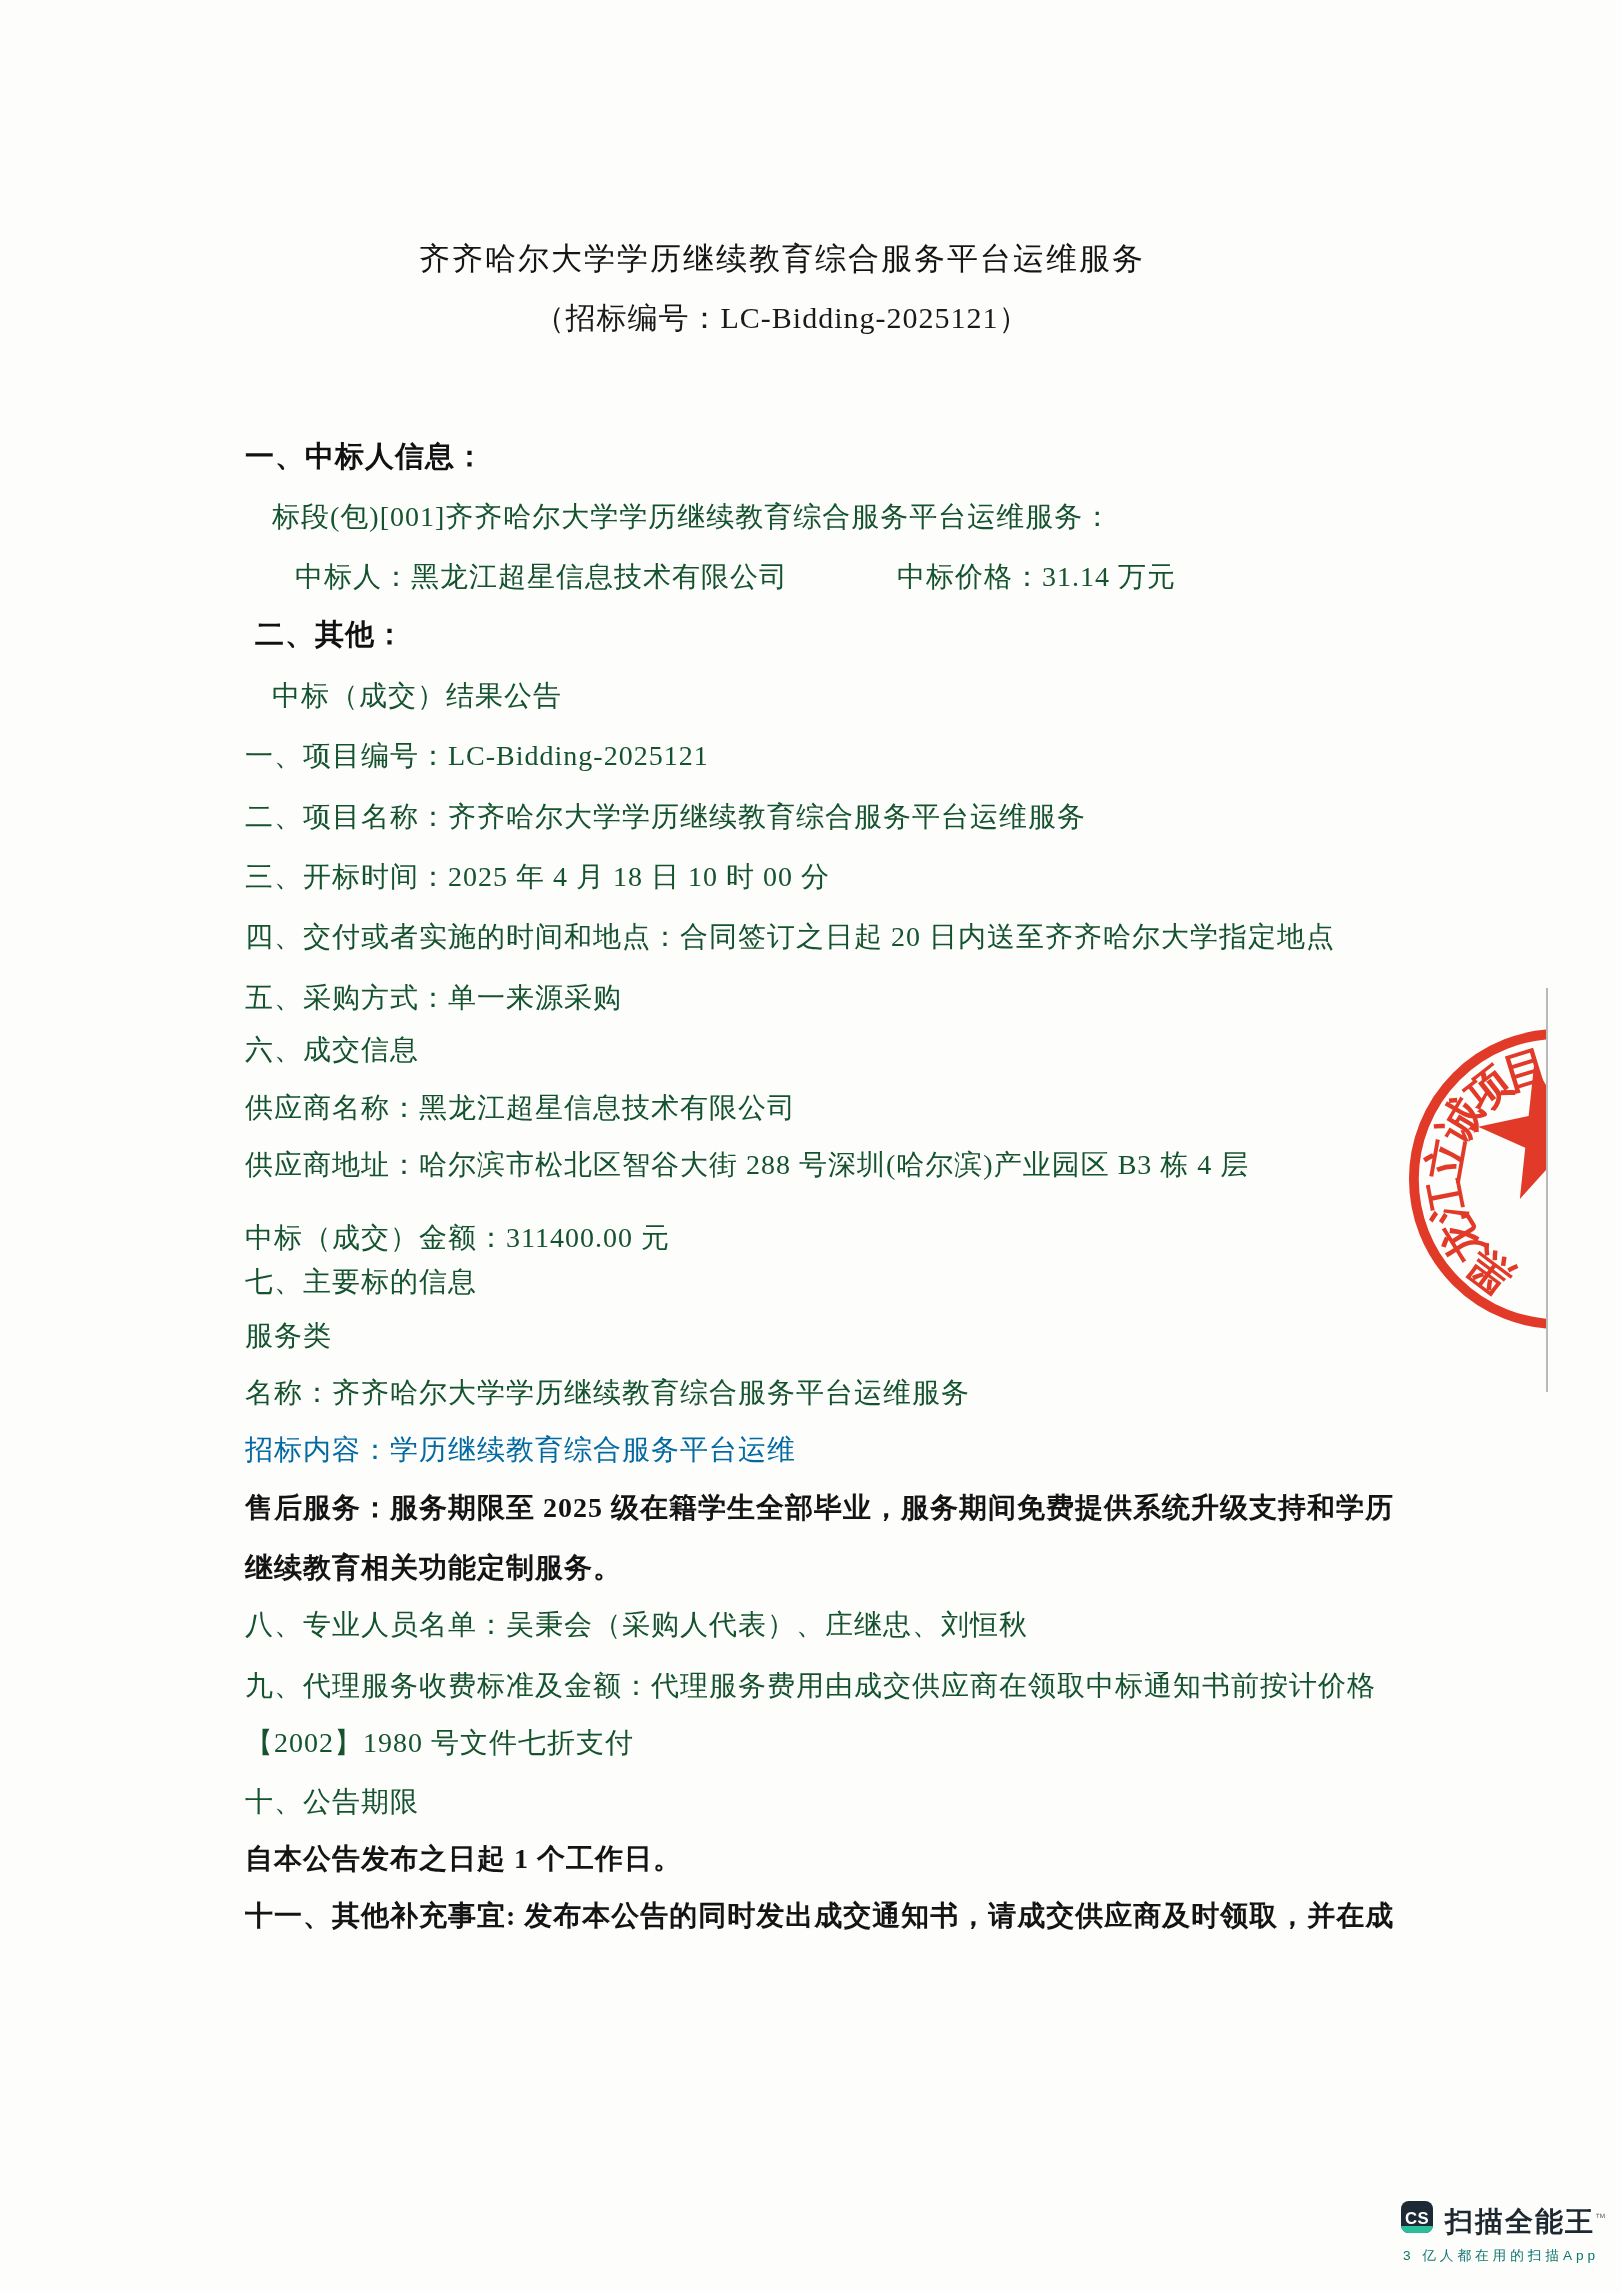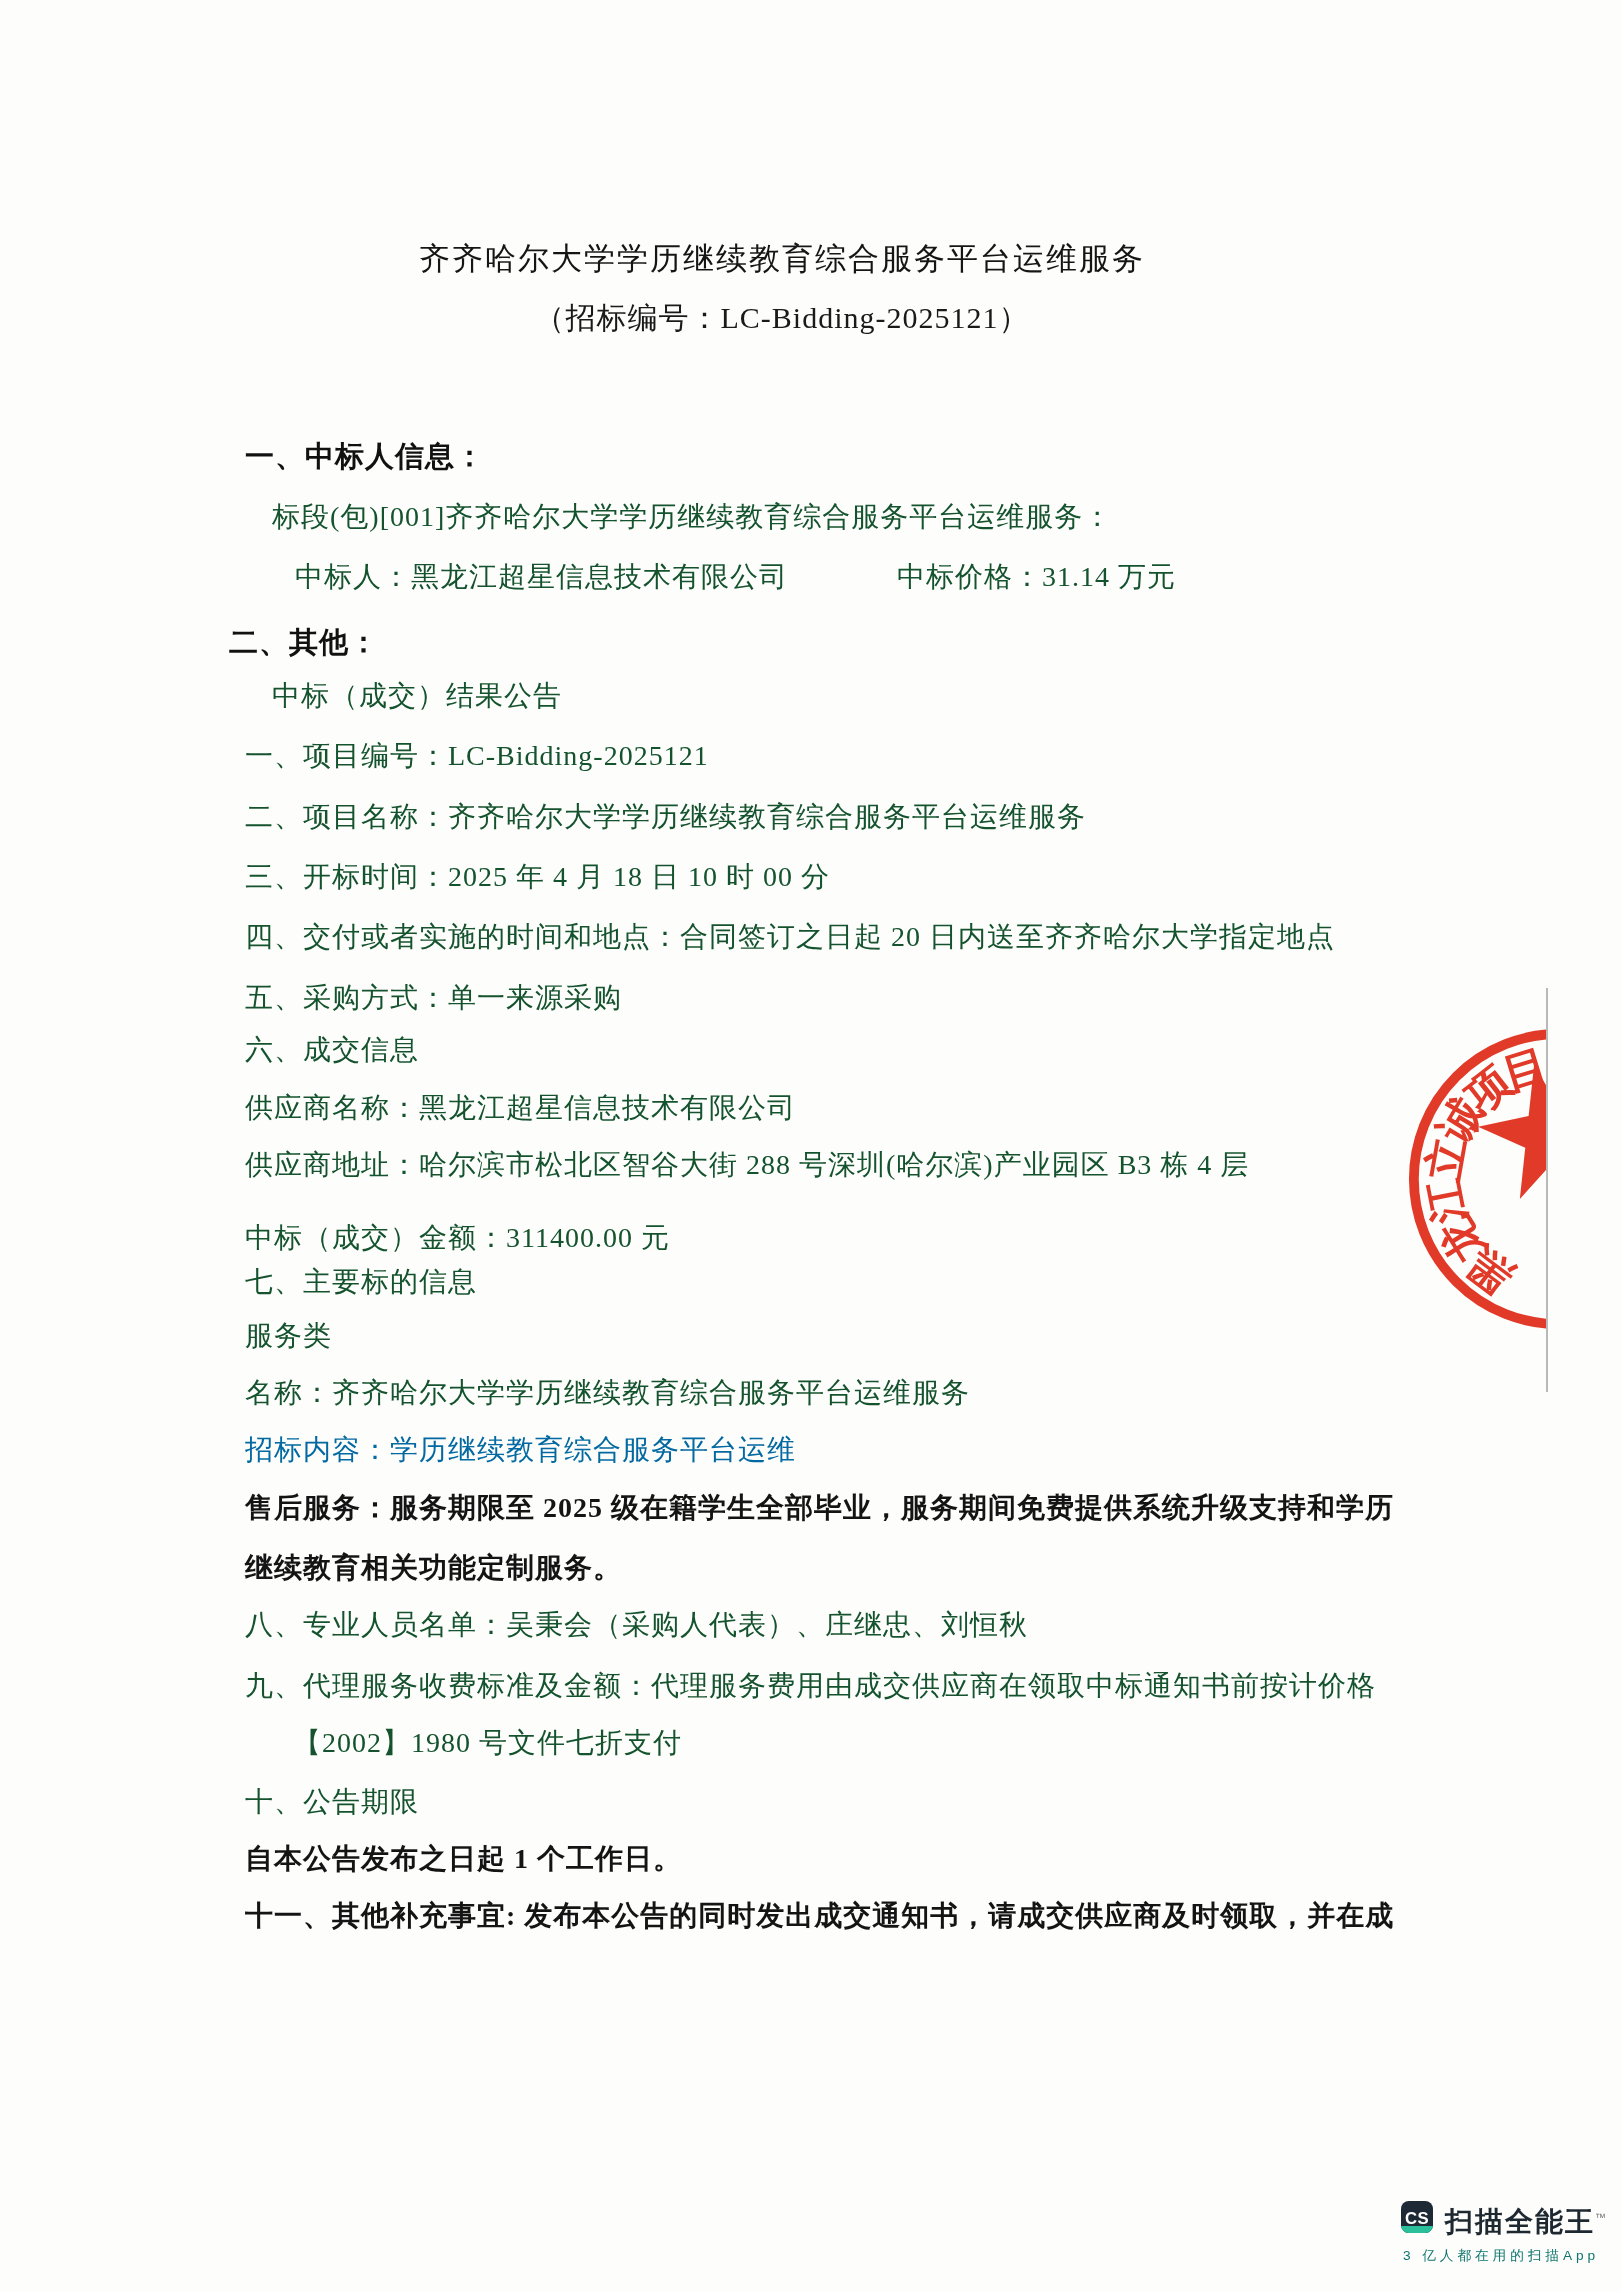--- a/index.html
+++ b/index.html
@@ -74,41 +74,41 @@
 <div id="page">
 
   <div class="center-line doc-title" style="top:238px;">齐齐哈尔大学学历继续教育综合服务平台运维服务</div>
   <div class="center-line doc-subtitle" style="top:298px;">（招标编号：LC-Bidding-2025121）</div>
 
   <div class="line heading" style="top:440px;left:245px;">一、中标人信息：</div>
   <div class="line" style="top:500px;left:272px;">标段(包)[001]齐齐哈尔大学学历继续教育综合服务平台运维服务：</div>
   <div class="line" style="top:560px;left:295px;">中标人：黑龙江超星信息技术有限公司</div>
   <div class="line" style="top:560px;left:897px;">中标价格：31.14 万元</div>
 
-  <div class="line heading" style="top:618px;left:229px;margin-top:8px;">二、其他：</div>
+  <div class="line heading" style="top:618px;left:255px;">二、其他：</div>
   <div class="line" style="top:679px;left:272px;">中标（成交）结果公告</div>
 
   <div class="line" style="top:739px;left:245px;">一、项目编号：LC-Bidding-2025121</div>
   <div class="line" style="top:800px;left:245px;">二、项目名称：齐齐哈尔大学学历继续教育综合服务平台运维服务</div>
   <div class="line" style="top:860px;left:245px;">三、开标时间：2025 年 4 月 18 日 10 时 00 分</div>
   <div class="line" style="top:920px;left:245px;">四、交付或者实施的时间和地点：合同签订之日起 20 日内送至齐齐哈尔大学指定地点</div>
   <div class="line" style="top:981px;left:245px;">五、采购方式：单一来源采购</div>
   <div class="line" style="top:1033px;left:245px;">六、成交信息</div>
   <div class="line" style="top:1091px;left:245px;">供应商名称：黑龙江超星信息技术有限公司</div>
   <div class="line" style="top:1148px;left:245px;">供应商地址：哈尔滨市松北区智谷大街 288 号深圳(哈尔滨)产业园区 B3 栋 4 层</div>
   <div class="line" style="top:1205px;left:245px;margin-top:16px;">中标（成交）金额：311400.00 元</div>
   <div class="line" style="top:1265px;left:245px;">七、主要标的信息</div>
   <div class="line" style="top:1319px;left:245px;">服务类</div>
   <div class="line" style="top:1376px;left:245px;">名称：齐齐哈尔大学学历继续教育综合服务平台运维服务</div>
   <div class="line semi" style="top:1433px;left:245px;">招标内容：学历继续教育综合服务平台运维</div>
   <div class="line bold" style="top:1491px;left:245px;">售后服务：服务期限至 2025 级在籍学生全部毕业，服务期间免费提供系统升级支持和学历</div>
   <div class="line bold" style="top:1551px;left:245px;">继续教育相关功能定制服务。</div>
   <div class="line" style="top:1608px;left:245px;">八、专业人员名单：吴秉会（采购人代表）、庄继忠、刘恒秋</div>
   <div class="line" style="top:1669px;left:245px;">九、代理服务收费标准及金额：代理服务费用由成交供应商在领取中标通知书前按计价格</div>
-  <div class="line" style="top:1726px;left:245px;margin-left:48px;">【2002】1980 号文件七折支付</div>
+  <div class="line" style="top:1726px;left:245px;">【2002】1980 号文件七折支付</div>
   <div class="line" style="top:1785px;left:245px;">十、公告期限</div>
   <div class="line bold" style="top:1842px;left:245px;">自本公告发布之日起 1 个工作日。</div>
   <div class="line bold" style="top:1899px;left:245px;">十一、其他补充事宜: 发布本公告的同时发出成交通知书，请成交供应商及时领取，并在成</div>
 
   <div class="scan-edge"></div>
 
   <div class="seal-clip">
     <svg class="seal-svg" width="304" height="312" viewBox="0 0 310 318">
       <circle cx="155" cy="157" r="148" fill="none" stroke="#e23a28" stroke-width="10"></circle>
       <text x="155" y="168" font-size="180" fill="#e23a28" text-anchor="middle" transform="rotate(-12 155 160)">★</text>

